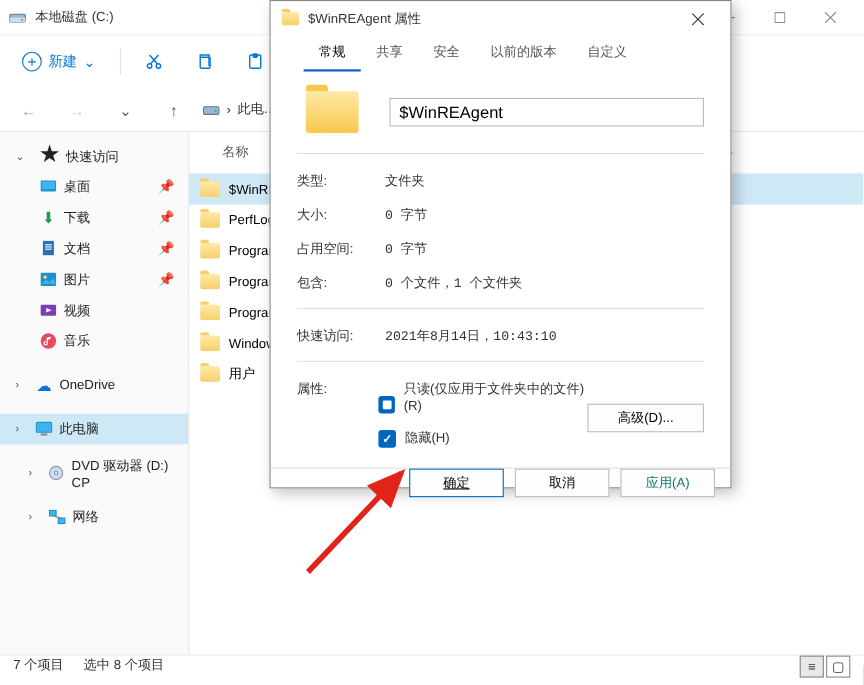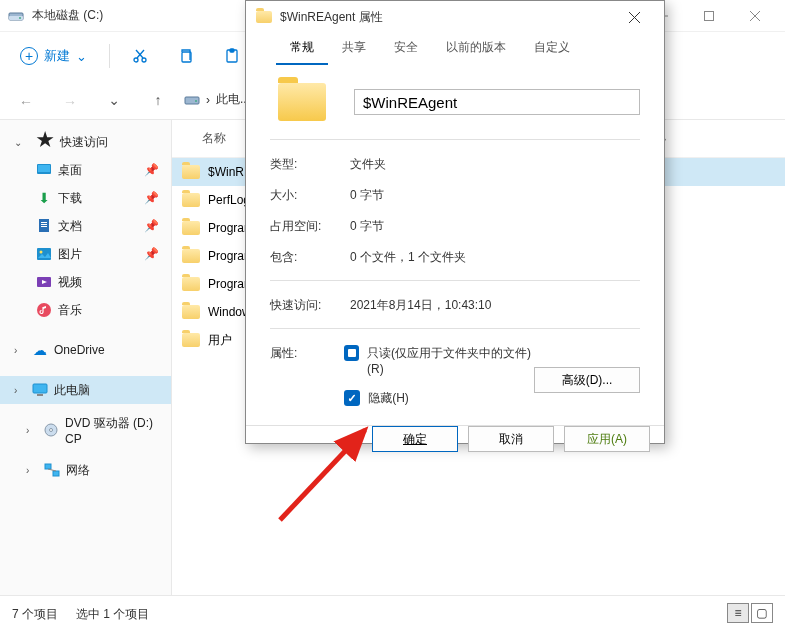--- a/index.html
+++ b/index.html
@@ -43,21 +43,21 @@
 .listheader { display: flex; padding: 10px 30px 10px 30px; border-bottom: 1px solid #f0f0f0; color: #555; font-size: 12px; }
 .listheader .col-name { width: 440px; }
 .listheader .col-size { flex: 1; }
 .listbody { flex: 1; padding-left: 0; }
 .file-row { display: flex; align-items: center; height: 28px; padding-left: 10px; gap: 8px; font-size: 12px; }
 .file-row.selected { background: #cfe8f6; }
 .folder-icon { width: 18px; height: 14px; background: linear-gradient(#ffe9a8, #f7d06b); border-radius: 2px; position: relative; }
 .folder-icon::before { content: ""; position: absolute; top: -3px; left: 0; width: 8px; height: 3px; background: #f7d06b; border-radius: 2px 2px 0 0; }
 
 
-.statusbar { height: 28px; border-top: 1px solid #e8e8e8; display: flex; align-items: flex-end; padding: 0 12px; gap: 18px; font-size: 12px; color: #333; }
+.statusbar { height: 28px; border-top: 1px solid #e8e8e8; display: flex; align-items: flex-start; padding: 0 12px; gap: 18px; font-size: 12px; color: #333; }
 .statusbar .view-icons { margin-left: auto; display: flex; gap: 2px; }
 .vicon { width: 22px; height: 20px; border: 1px solid #888; display: flex; align-items: center; justify-content: center; font-size: 12px; }
 
 
 .bottom-gradient { position: absolute; left: 0; right: 0; bottom: 0; height: 18px; background: radial-gradient(ellipse at center bottom, #ff9a3c 0%, #8b3a7a 40%, #442255 70%, #2a1a3a 100%); z-index: 0; }
 .explorer { z-index: 1; }
 .statusbar { background: #fff; }
 
 
 .dialog { position: absolute; left: 245px; top: 0; width: 420px; height: 444px; background: #fff; border: 1px solid #888; box-shadow: 4px 4px 12px rgba(0,0,0,0.25); z-index: 10; display: flex; flex-direction: column; }
@@ -67,36 +67,36 @@
 .tabstrip { height: 32px; display: flex; align-items: flex-end; padding: 0 10px; gap: 0; margin-left: 20px; }
 .tab { padding: 7px 14px; font-size: 12px; color: #555; border-bottom: 2px solid transparent; }
 .tab.active { color: #000; border-bottom: 2px solid #0067c0; }
 .dlg-body { flex: 1; padding: 18px 24px; font-size: 12px; color: #333; }
 .dlg-row { display: flex; align-items: center; margin-bottom: 14px; }
 .dlg-row.head { align-items: center; margin-bottom: 18px; }
 .big-folder { width: 48px; height: 38px; background: linear-gradient(#ffe9a8, #f7c94b); border-radius: 3px; position: relative; margin-right: 28px; margin-left: 8px; }
 .big-folder::before { content: ""; position: absolute; top: -6px; left: 0; width: 20px; height: 6px; background: #f7c94b; border-radius: 3px 3px 0 0; }
 .dlg-input { flex: 1; height: 26px; border: 1px solid #bbb; padding: 0 8px; font-size: 15px; }
 .dlg-label { width: 80px; color: #333; }
-.dlg-val { flex: 1; }
+.dlg-val { flex: 1; font-family: Liberation Mono, monospace; }
 .dlg-sep { height: 1px; background: #e0e0e0; margin: 10px 0 16px; }
 .attr-row { display: flex; align-items: flex-start; }
 .attr-col { display: flex; flex-direction: column; gap: 14px; }
-.checkbox { display: flex; align-items: flex-start; gap: 8px; }
+.checkbox { display: flex; align-items: flex-end; gap: 8px; }
 .cb { width: 16px; height: 16px; border-radius: 3px; display: flex; align-items: center; justify-content: center; color: #fff; font-size: 11px; font-weight: bold; }
 .cb.tri { background: #0067c0; }
 .cb.tri::after { content: ""; width: 8px; height: 8px; background: #fff; border-radius: 1px; }
 .cb.on { background: #0067c0; }
 .cb.on::after { content: "✓"; }
 .adv-btn-wrap { flex: 1; display: flex; justify-content: flex-end; padding-top: 22px; }
 .adv-btn { width: 106px; height: 26px; border: 1px solid #bbb; background: #fdfdfd; font-size: 12px; }
 .dlg-buttons { height: 48px; border-top: 1px solid #e0e0e0; display: flex; align-items: center; justify-content: flex-end; gap: 10px; padding: 0 14px; }
 .dlg-btn { width: 86px; height: 26px; border: 1px solid #bbb; background: #fdfdfd; font-size: 12px; }
 .dlg-btn.primary { border-color: #0067c0; text-decoration: underline; }
-.dlg-btn.disabled { color: #4d7c0f; }
+.dlg-btn.disabled { color: #0f766e; }
 
 
 .arrow-ann { position: absolute; z-index: 20; pointer-events: none; }
 </style>
 </head>
 <body>
 
 <div class="bottom-gradient"></div>
 
 <div class="explorer">
@@ -315,21 +315,21 @@
         <div class="file-row">
             <span class="folder-icon"></span>
             <span>用户</span>
           </div>
       </div>
     </div>
   </div>
 
   <div class="statusbar">
     <span>7 个项目</span>
-    <span>选中 1 个项目</span>
+    <span>选中 8 个项目</span>
     <div class="view-icons">
       <div class="vicon" style="background:#e8e8e8">≡</div>
       <div class="vicon">▢</div>
     </div>
   </div>
 </div>
 
 <div class="dialog">
   <div class="dlg-title">
     <span class="folder-icon" style="width:16px;height:12px;margin-right:8px"></span>

